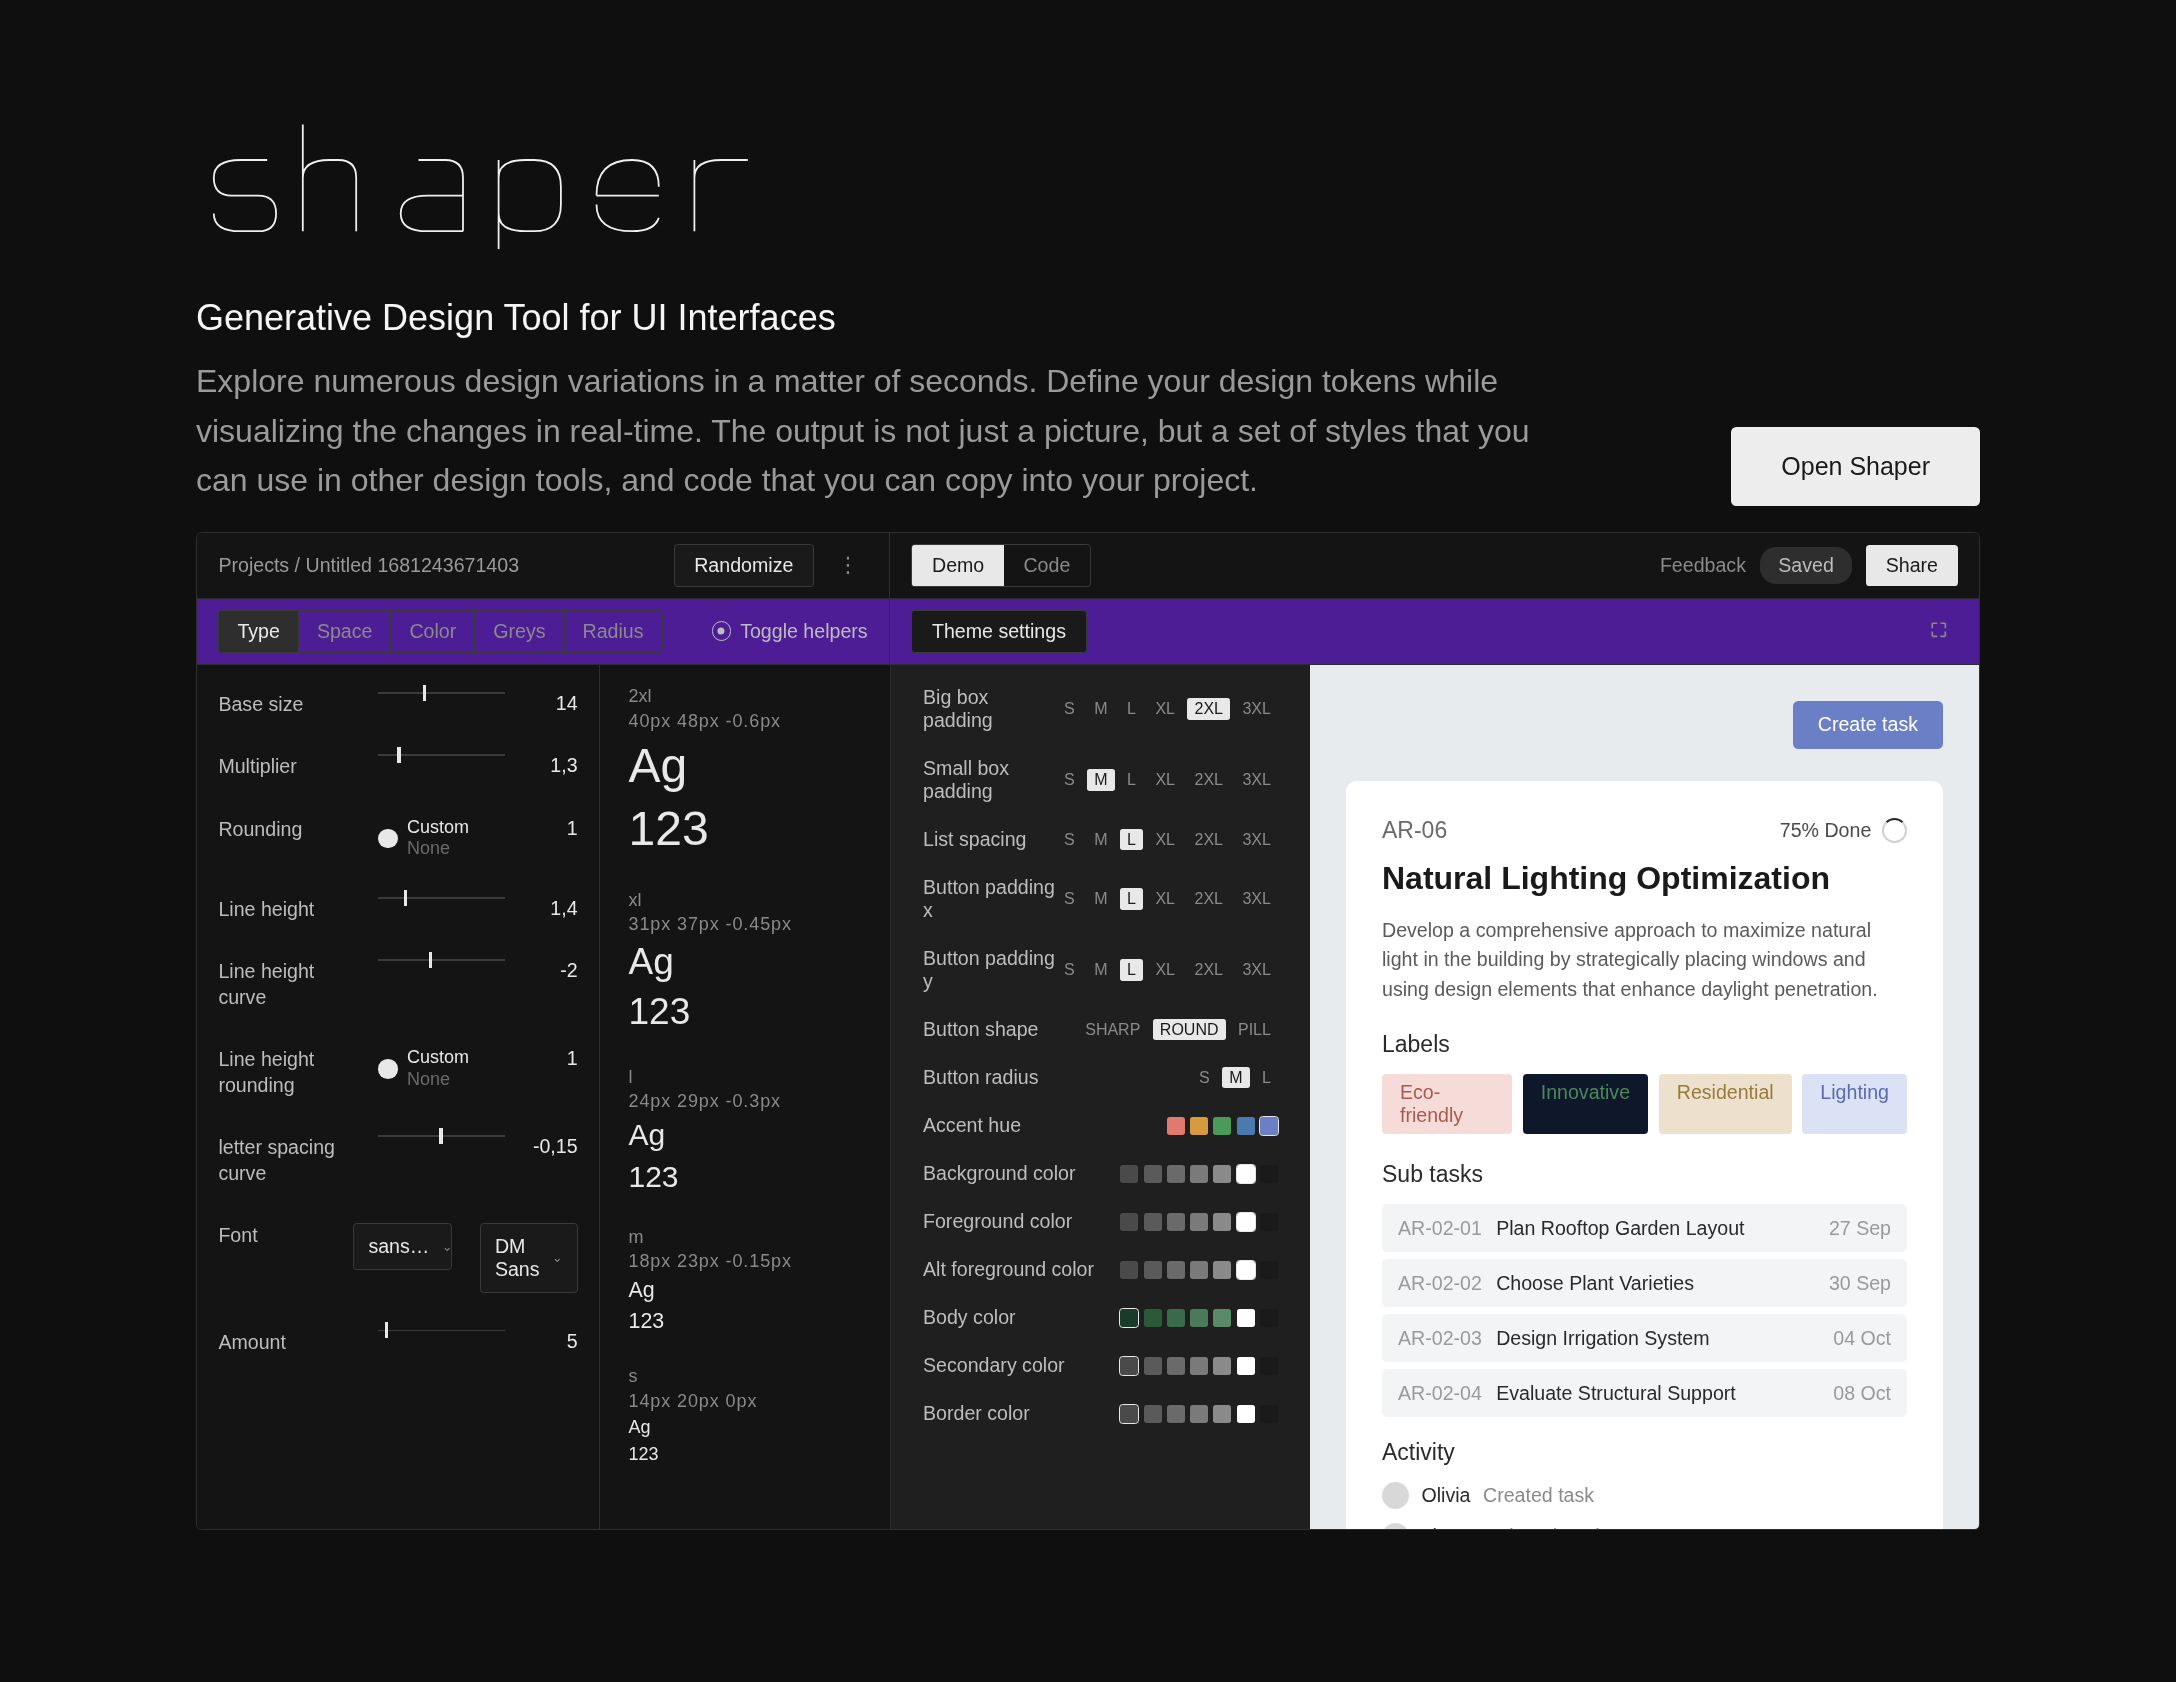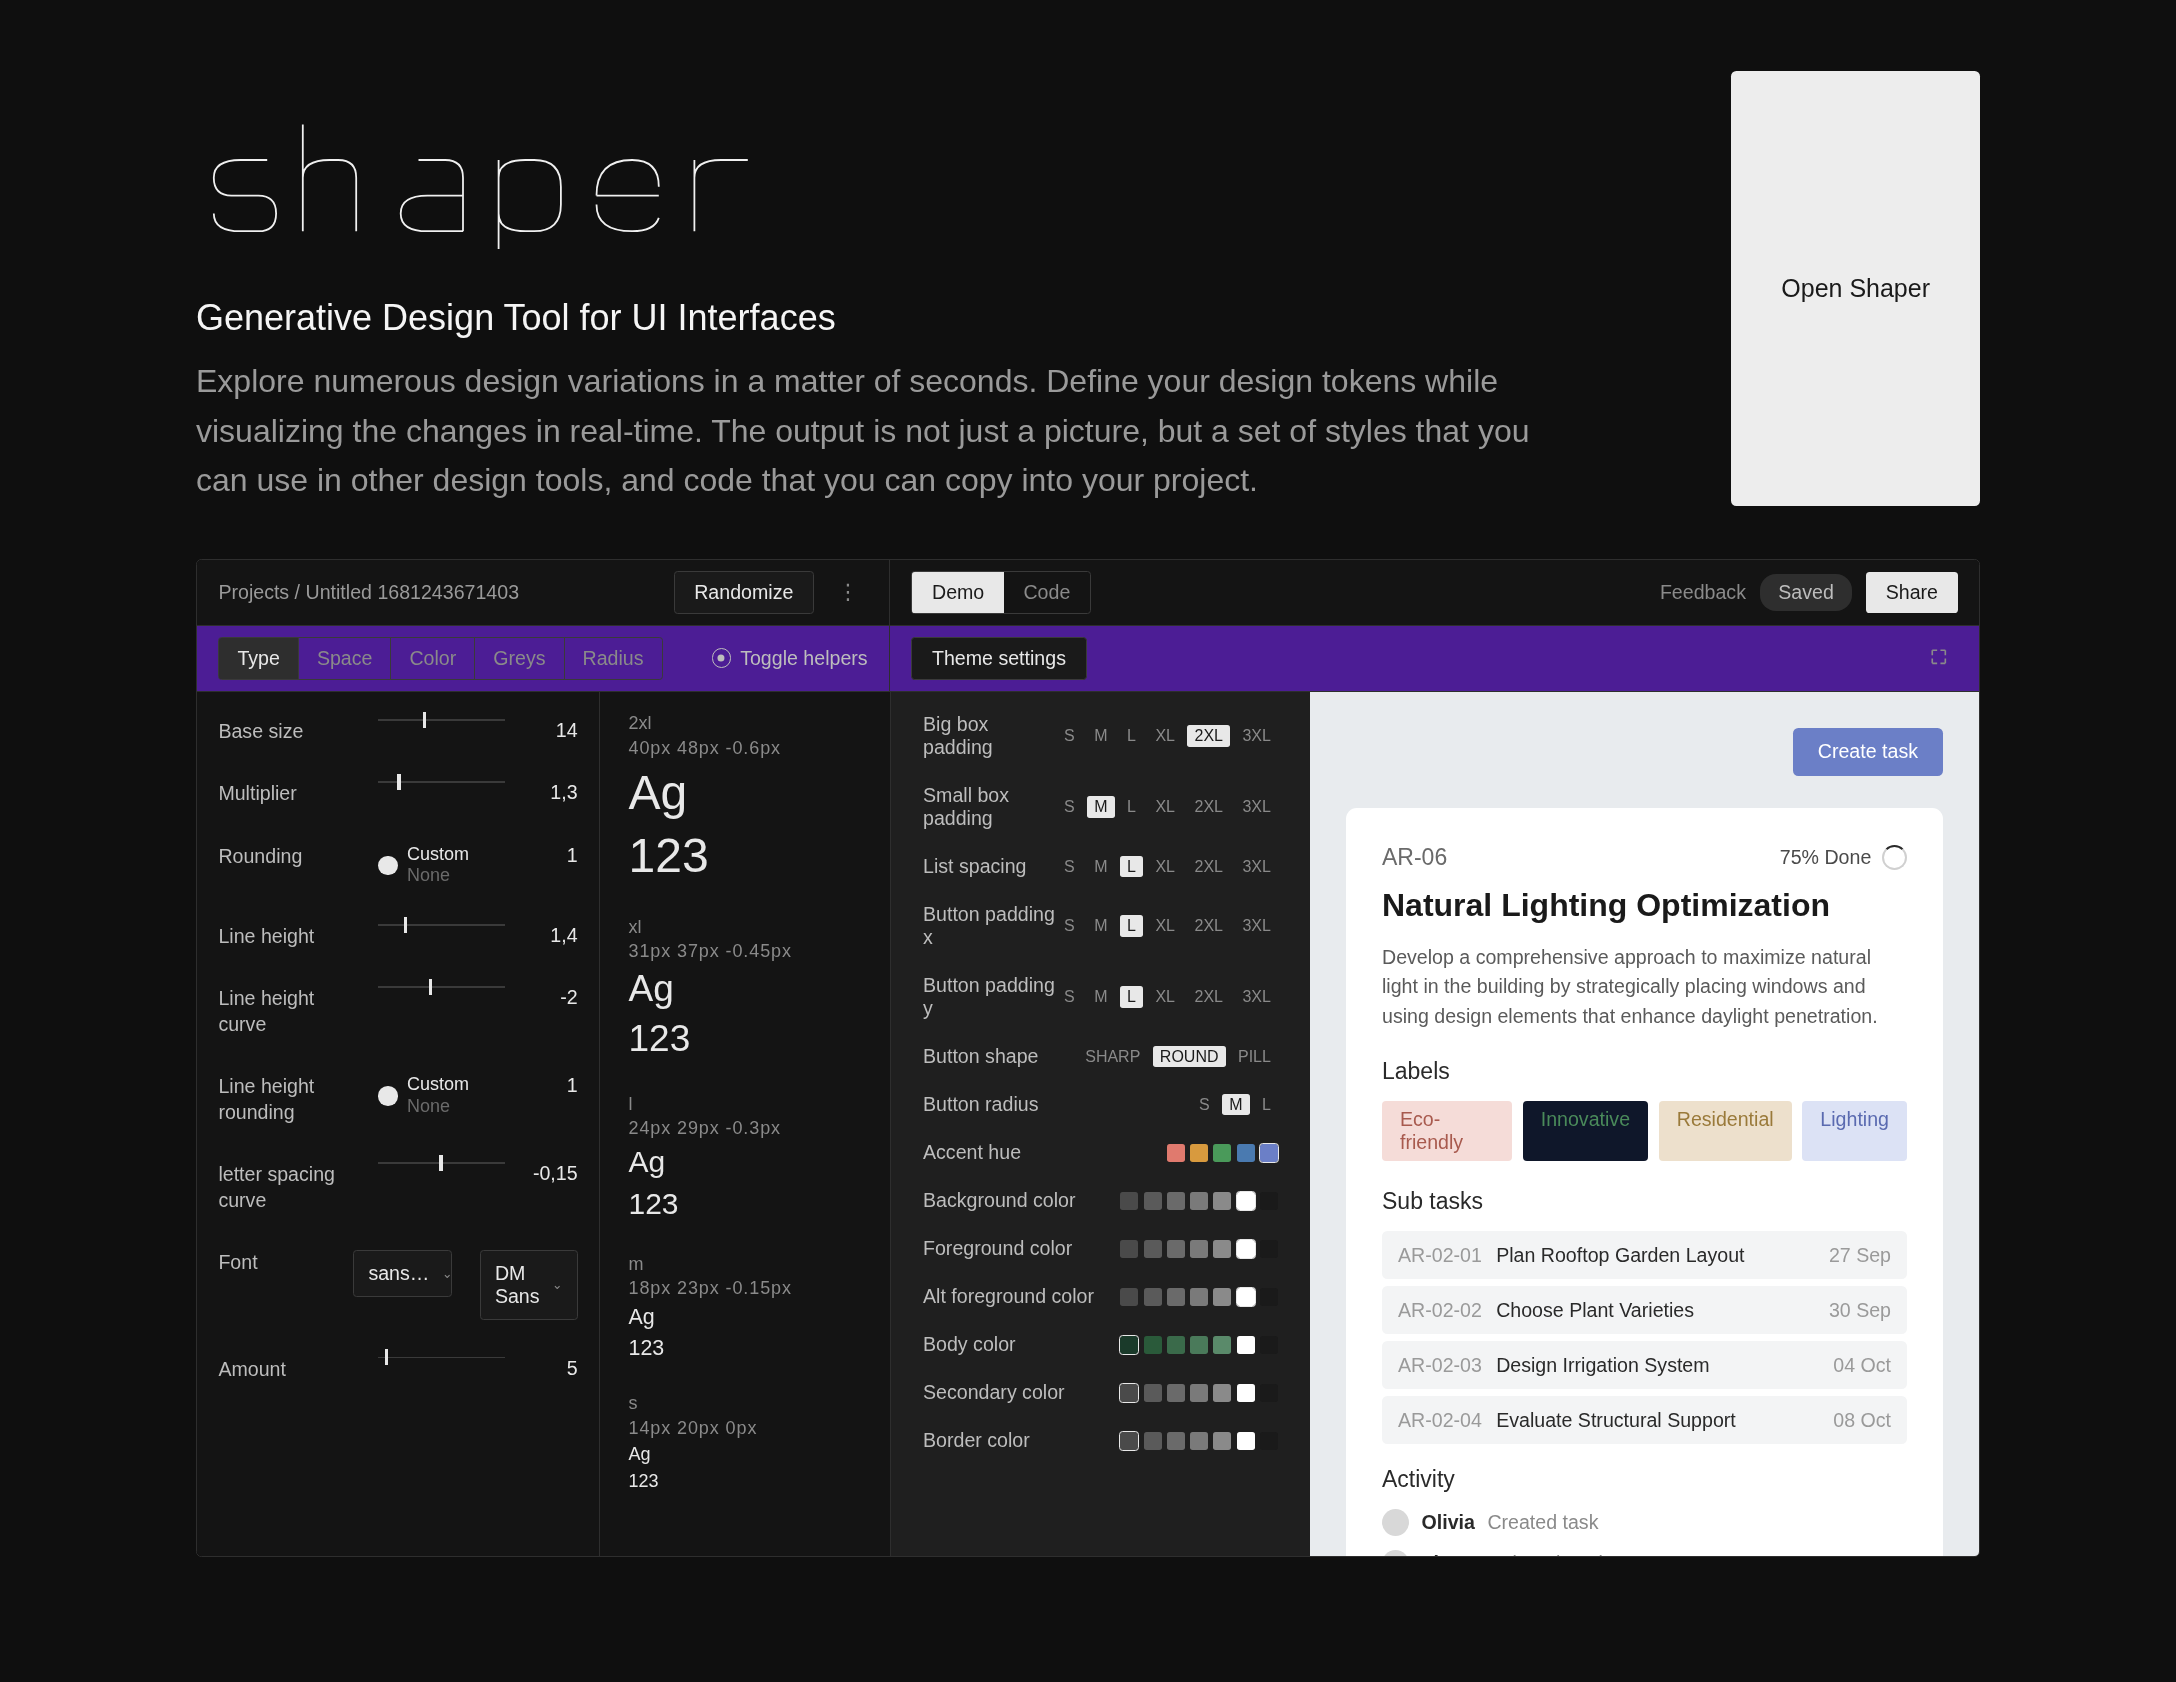--- a/index.html
+++ b/index.html
@@ -1,18 +1,18 @@
 <!DOCTYPE html>
 <html style="font-size:14.3px"><head>
 <meta charset="utf-8">
 <style>
 *{margin:0;padding:0;box-sizing:border-box}
 body{background:#0f0f0f;color:#e8e8e8;font-family:-apple-system,BlinkMacSystemFont,"Segoe UI",sans-serif;font-size:12.5px;width:2176px;height:1682px;overflow:hidden}
 .page{padding:71px 196px 0 196px}
-.hero{display:flex;justify-content:space-between;margin-bottom:53px}
+.hero{display:flex;justify-content:space-between;align-items:flex-end;margin-bottom:26px}
 .hero-left{max-width:1337px}
 .logo-svg{height:178px;margin-bottom:45px}
 .hero-title{font-size:36px;font-weight:500;color:#f5f5f5;margin-bottom:18px}
 .hero-desc{font-size:32px;line-height:1.55;color:#9a9a9a;font-weight:400}
 .open-btn{background:#ededed;color:#1a1a1a;border:none;padding:25px 50px;font-size:25px;font-weight:500;border-radius:5.3px;cursor:pointer;white-space:nowrap}
 .app{border:0.9px solid #2e2e2e;border-radius:5.3px;overflow:hidden;height:998px;display:flex;flex-direction:column}
 .topbar{display:flex;background:#141414;border-bottom:0.9px solid #2e2e2e;height:66px}
 .topbar-left{display:flex;align-items:center;padding:0 21.4px;gap:14.3px;border-right:0.9px solid #2e2e2e;width:693px}
 .topbar-right{display:flex;align-items:center;padding:0 21.4px;gap:14.3px;flex:1}
 .breadcrumb{font-size:19.6px;color:#9a9a9a;flex:1}
@@ -87,21 +87,21 @@
 .card-desc{font-size:19.6px;line-height:1.5;color:#5a5a5a;margin-bottom:27px}
 .card-section-title{font-size:23px;font-weight:500;margin-bottom:16px;color:#2a2a2a}
 .labels{display:flex;gap:10.7px;margin-bottom:27px}
 .label-pill{padding:7.1px 18px;font-size:19.6px;border-radius:4px}
 .subtask{display:flex;align-items:center;padding:12.5px 16px;background:#f3f4f5;border-radius:5.3px;margin-bottom:7.1px;font-size:19.6px}
 .subtask-id{color:#9a9a9a;margin-right:14.3px}
 .subtask-name{flex:1;color:#2a2a2a}
 .subtask-date{color:#9a9a9a}
 .activity{display:flex;align-items:center;gap:12.5px;margin-bottom:14.3px;font-size:19.6px}
 .avatar{width:27px;height:27px;border-radius:50%;background:#d8d8d8}
-.act-name{font-weight:700;color:#2a2a2a}
+.act-name{font-weight:400;color:#2a2a2a}
 .act-text{color:#8a8a8a}
 </style>
 </head>
 <body>
 
 <div class="page">
   <div class="hero">
     <div class="hero-left">
       <svg class="logo-svg" viewBox="0 0 640 200" fill="none" stroke="#f0f0f0" stroke-width="2">
         <path d="M20,120 Q20,100 50,100 L80,100 M20,160 Q20,180 50,180 L70,180 Q90,180 90,160 Q90,140 70,140 L40,140 Q20,140 20,120"></path>

